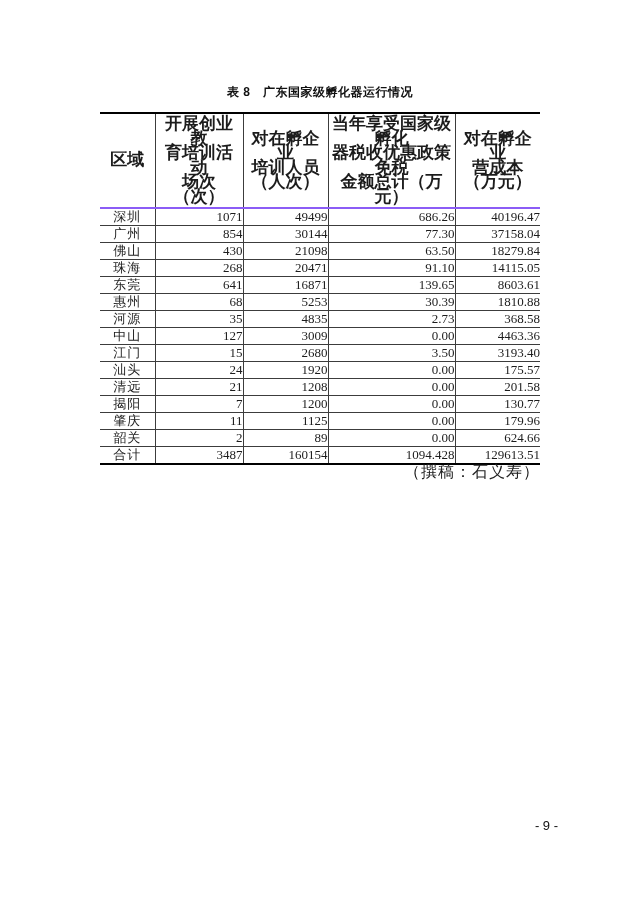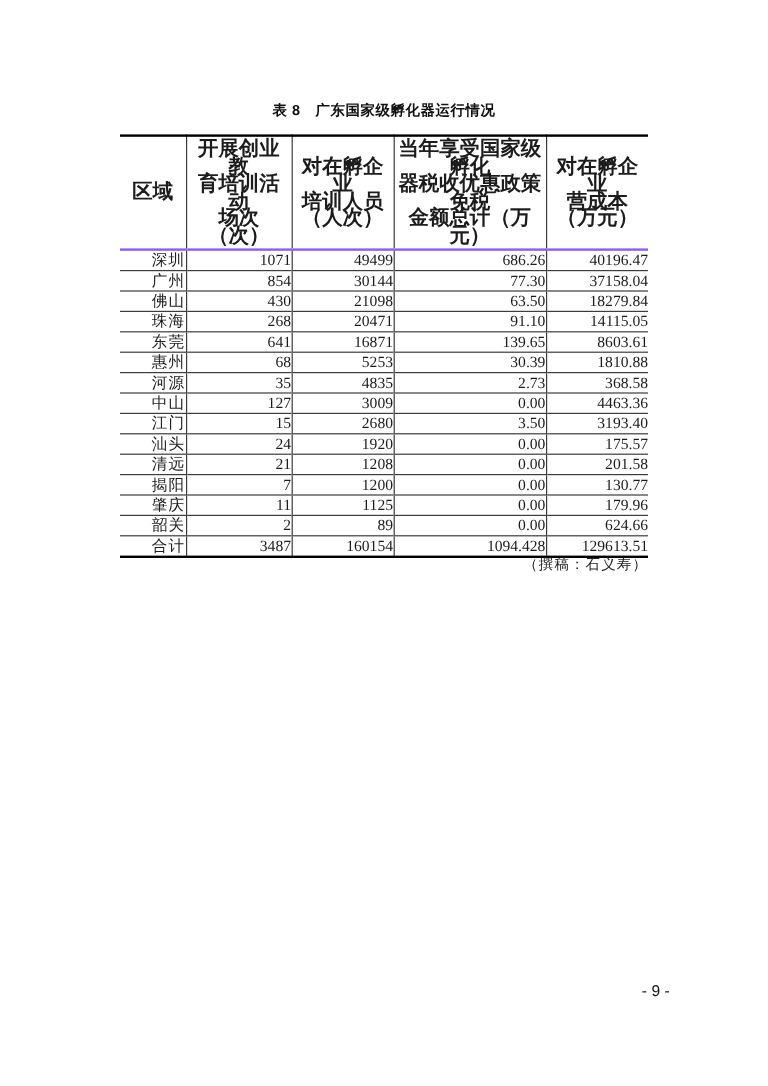--- a/index.html
+++ b/index.html
@@ -58,34 +58,34 @@
   .data-table tbody td {
     border-top: 1px solid #3c3c3c;
     height: 16px;
     font-size: 13px;
     line-height: 16px;
     padding: 0;
     vertical-align: middle;
     color: #1c1c1c;
   }
   td.c-region {
-    text-align: right;
+    text-align: center;
     letter-spacing: 1px;
   }
   td.c-num {
     text-align: right;
     padding-right: 8px;
   }
   .attribution {
     position: absolute;
     top: 462px;
     left: 100px;
     width: 440px;
     text-align: right;
-    font-size: 12px;
+    font-size: 16px;
     color: #222222;
     letter-spacing: 1px;
   }
   .page-number {
     position: absolute;
     top: 818px;
     right: 82px;
     font-size: 13px;
     font-family: "Liberation Sans", "DejaVu Sans", sans-serif;
     color: #111111;

